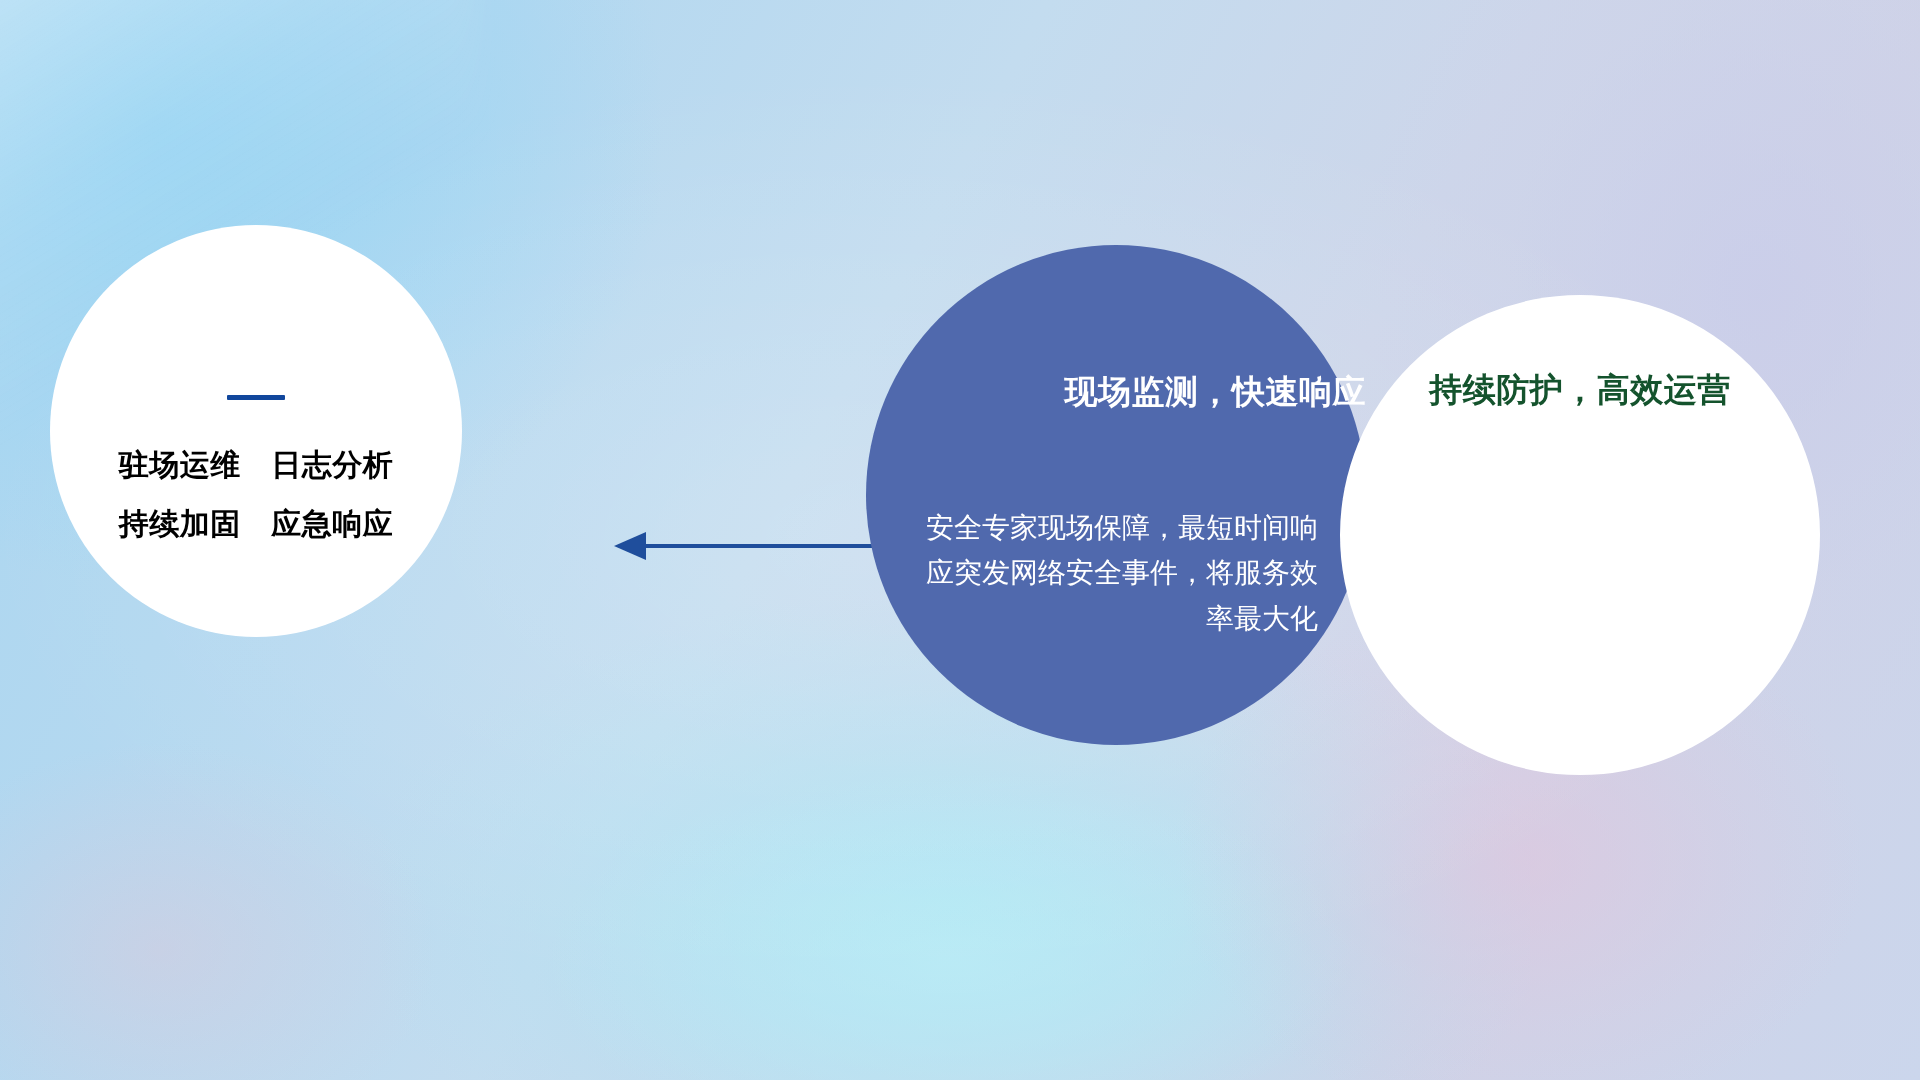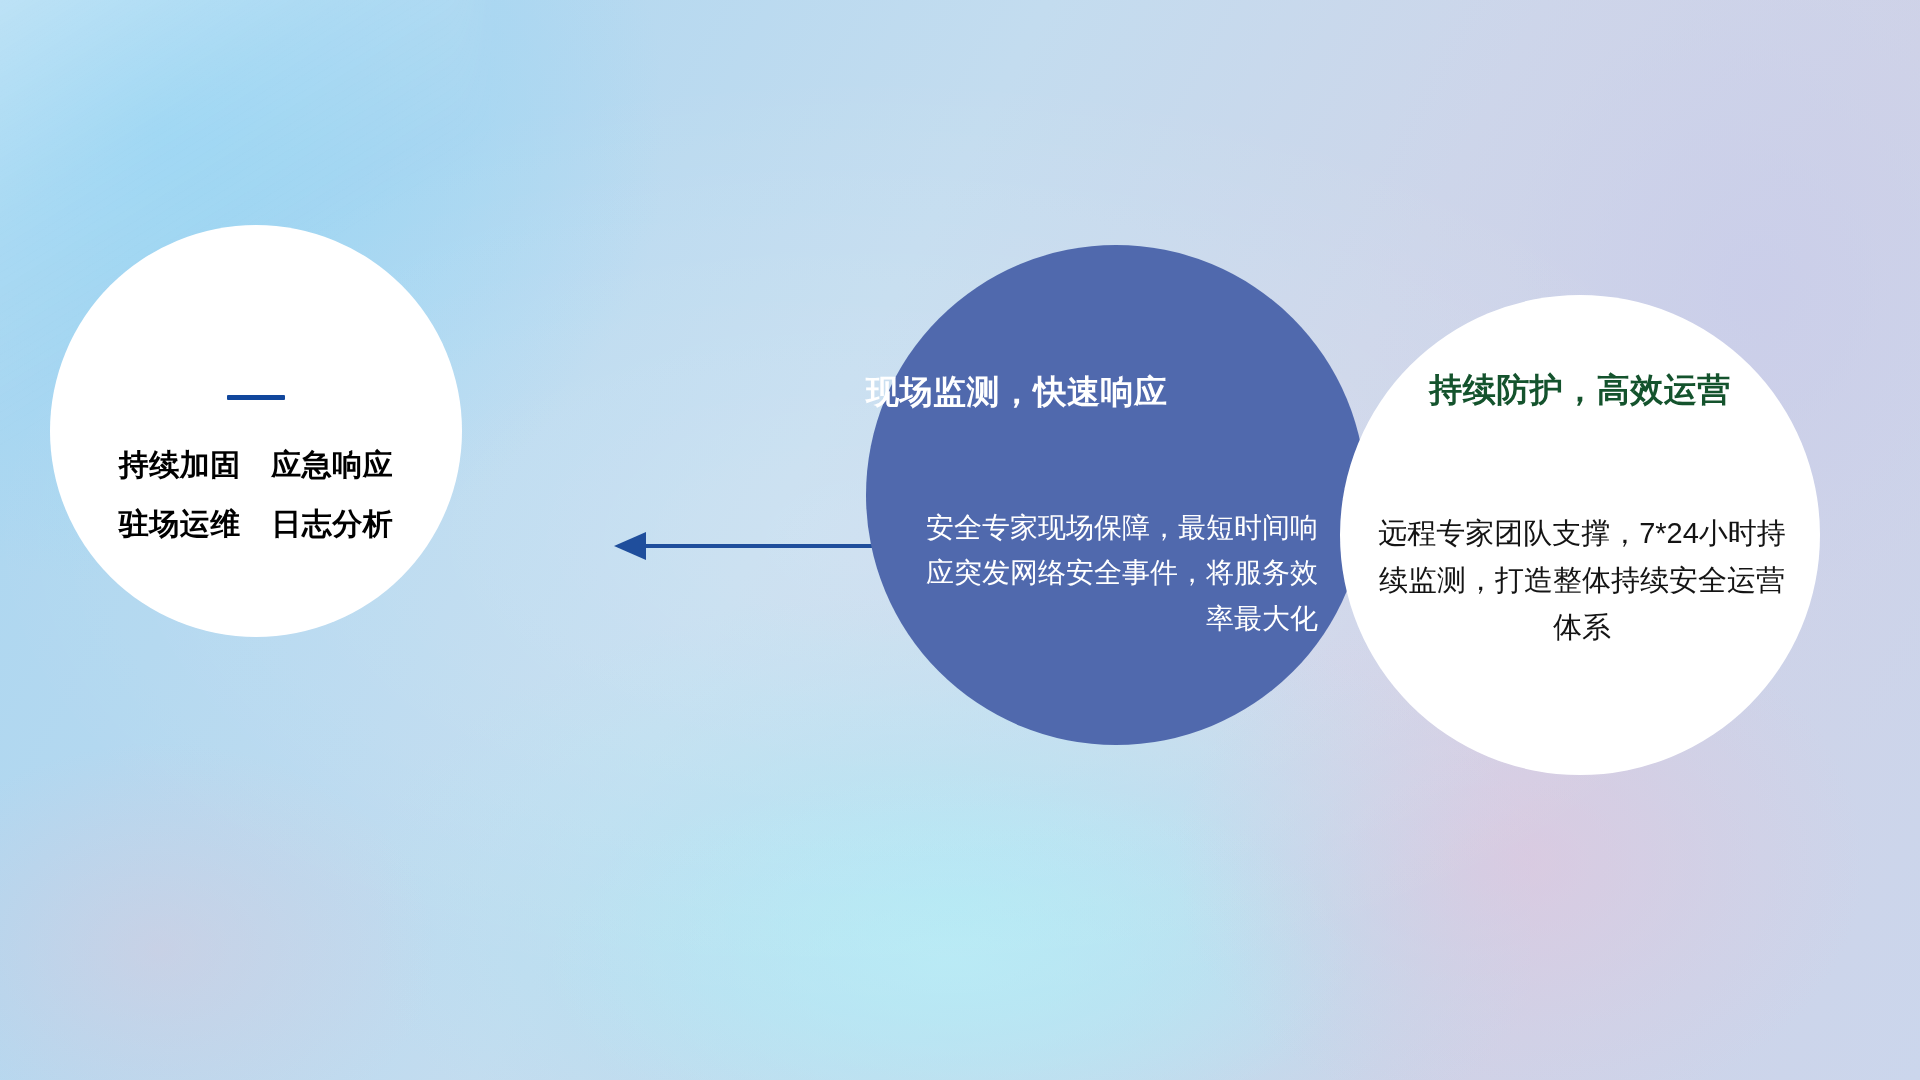--- a/index.html
+++ b/index.html
@@ -63,21 +63,21 @@
     margin-top:36px;text-align:center;color:#000000;
     font-size:30px;font-weight:bold;line-height:1.95;letter-spacing:.5px;
   }
   .left-line{white-space:pre;}
 
   .circle-mid{
     left:866px;top:245px;width:500px;height:500px;background:#5069ad;
   }
   .mid-title{
     position:absolute;left:866px;top:370px;width:500px;
-    text-align:left;color:#ffffff;font-size:33px;font-weight:bold;
+    text-align:right;color:#ffffff;font-size:33px;font-weight:bold;
     letter-spacing:.5px;white-space:nowrap;
   }
   .mid-body{
     position:absolute;left:918px;top:505px;width:400px;
     text-align:right;color:#ffffff;font-size:28px;line-height:1.62;
   }
 
   .circle-right{
     left:1340px;top:295px;width:480px;height:480px;background:#ffffff;
   }
@@ -113,23 +113,22 @@
     <line x1="300" y1="26" x2="36" y2="26" stroke="#1f4e9c" stroke-width="4"></line>
     <polygon points="14,26 46,12 46,40" fill="#1f4e9c"></polygon>
   </svg>
 
   <div class="circle circle-mid"></div>
   <div class="mid-title">现场监测，快速响应</div>
   <div class="mid-body">安全专家现场保障，最短时间响应突发网络安全事件，将服务效率最大化</div>
 
   <div class="circle circle-right"></div>
   <div class="right-title">持续防护，高效运营</div>
-  <div class="right-body">远程专家团队支撑，7*24小时持续监测，打造整体持续安全运营体系</div>
 
   <div class="circle circle-left">
     <div class="left-dash"></div>
     <div class="left-lines">
+      <div class="left-line">驻场运维　日志分析</div>
       <div class="left-line">持续加固　应急响应</div>
-      <div class="left-line">驻场运维　日志分析</div>
     </div>
   </div>
 
 </div>
 
 </body></html>

